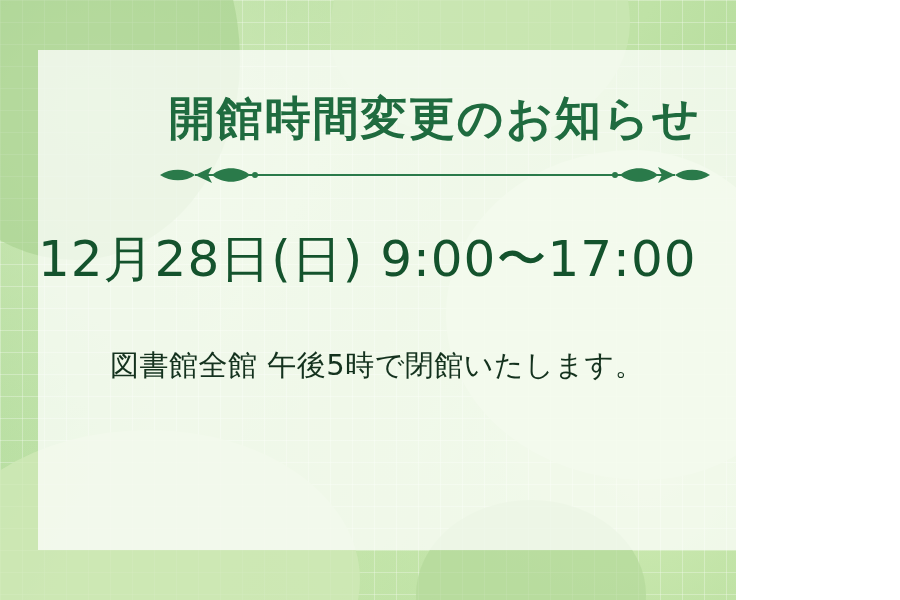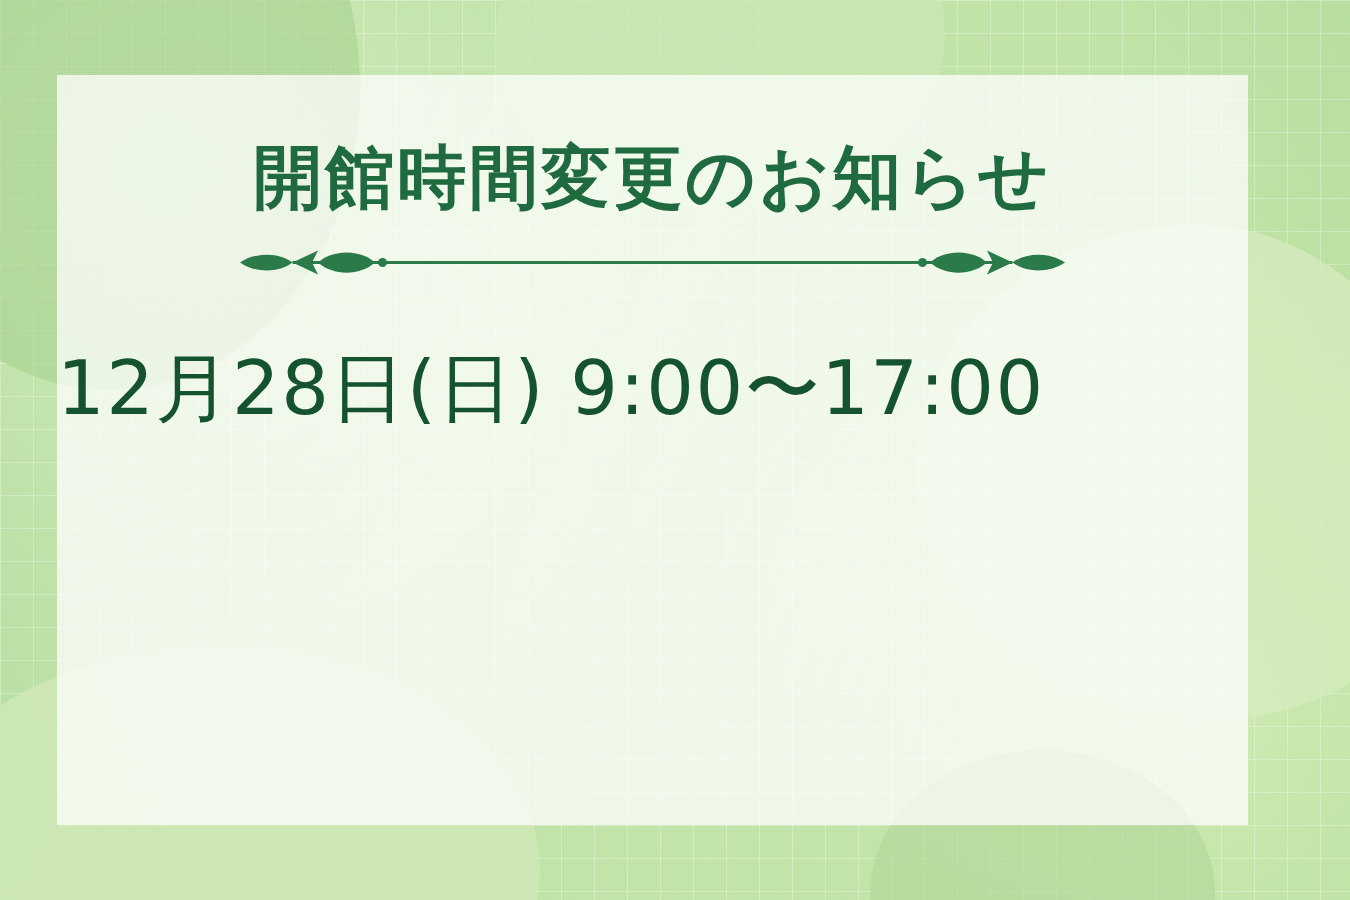--- a/index.html
+++ b/index.html
@@ -8,21 +8,21 @@
   }
   body {
     width: 900px;
     height: 600px;
     overflow: hidden;
     font-family: "DejaVu Sans", "Liberation Sans", sans-serif;
   }
 
   .poster {
     position: relative;
-    width: 900px;
+    width: 736px;
     height: 600px;
     background: #b8dfa4;
     overflow: hidden;
   }
 
   
   .bg-gradient {
     position: absolute;
     inset: 0;
     background:
@@ -176,16 +176,17 @@
       <path d="M520 12 C530 3, 548 3, 558 12 C548 21, 530 21, 520 12 Z" fill="#2a7a4a"></path>
       <circle cx="155" cy="12" r="3" fill="#2a7a4a"></circle>
       <circle cx="515" cy="12" r="3" fill="#2a7a4a"></circle>
       <path d="M60 12 C70 5, 86 5, 95 12 C86 19, 70 19, 60 12 Z" fill="#2a7a4a"></path>
       <path d="M575 12 C584 5, 600 5, 610 12 C600 19, 584 19, 575 12 Z" fill="#2a7a4a"></path>
     </svg>
 
     <p class="date-line">12月28日(日)  9:00〜17:00</p>
 
     <div class="body-block">
+      <p class="body-line-1">図書館全館  午後5時で閉館いたします。</p>
     </div>
 
   </div>
 </div>
 
 </body></html>

